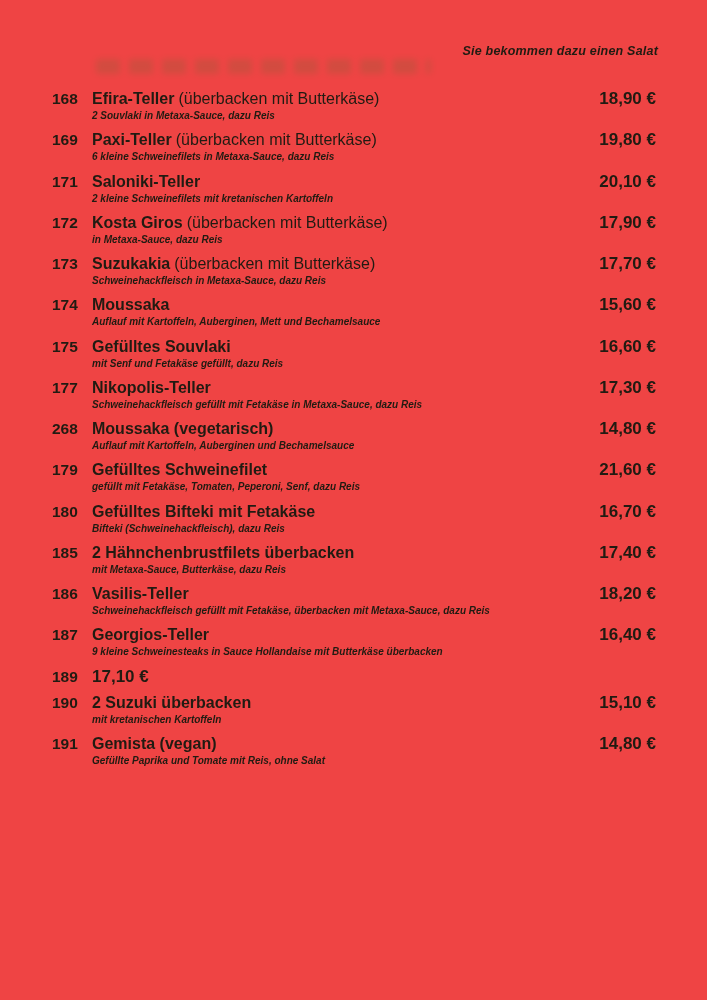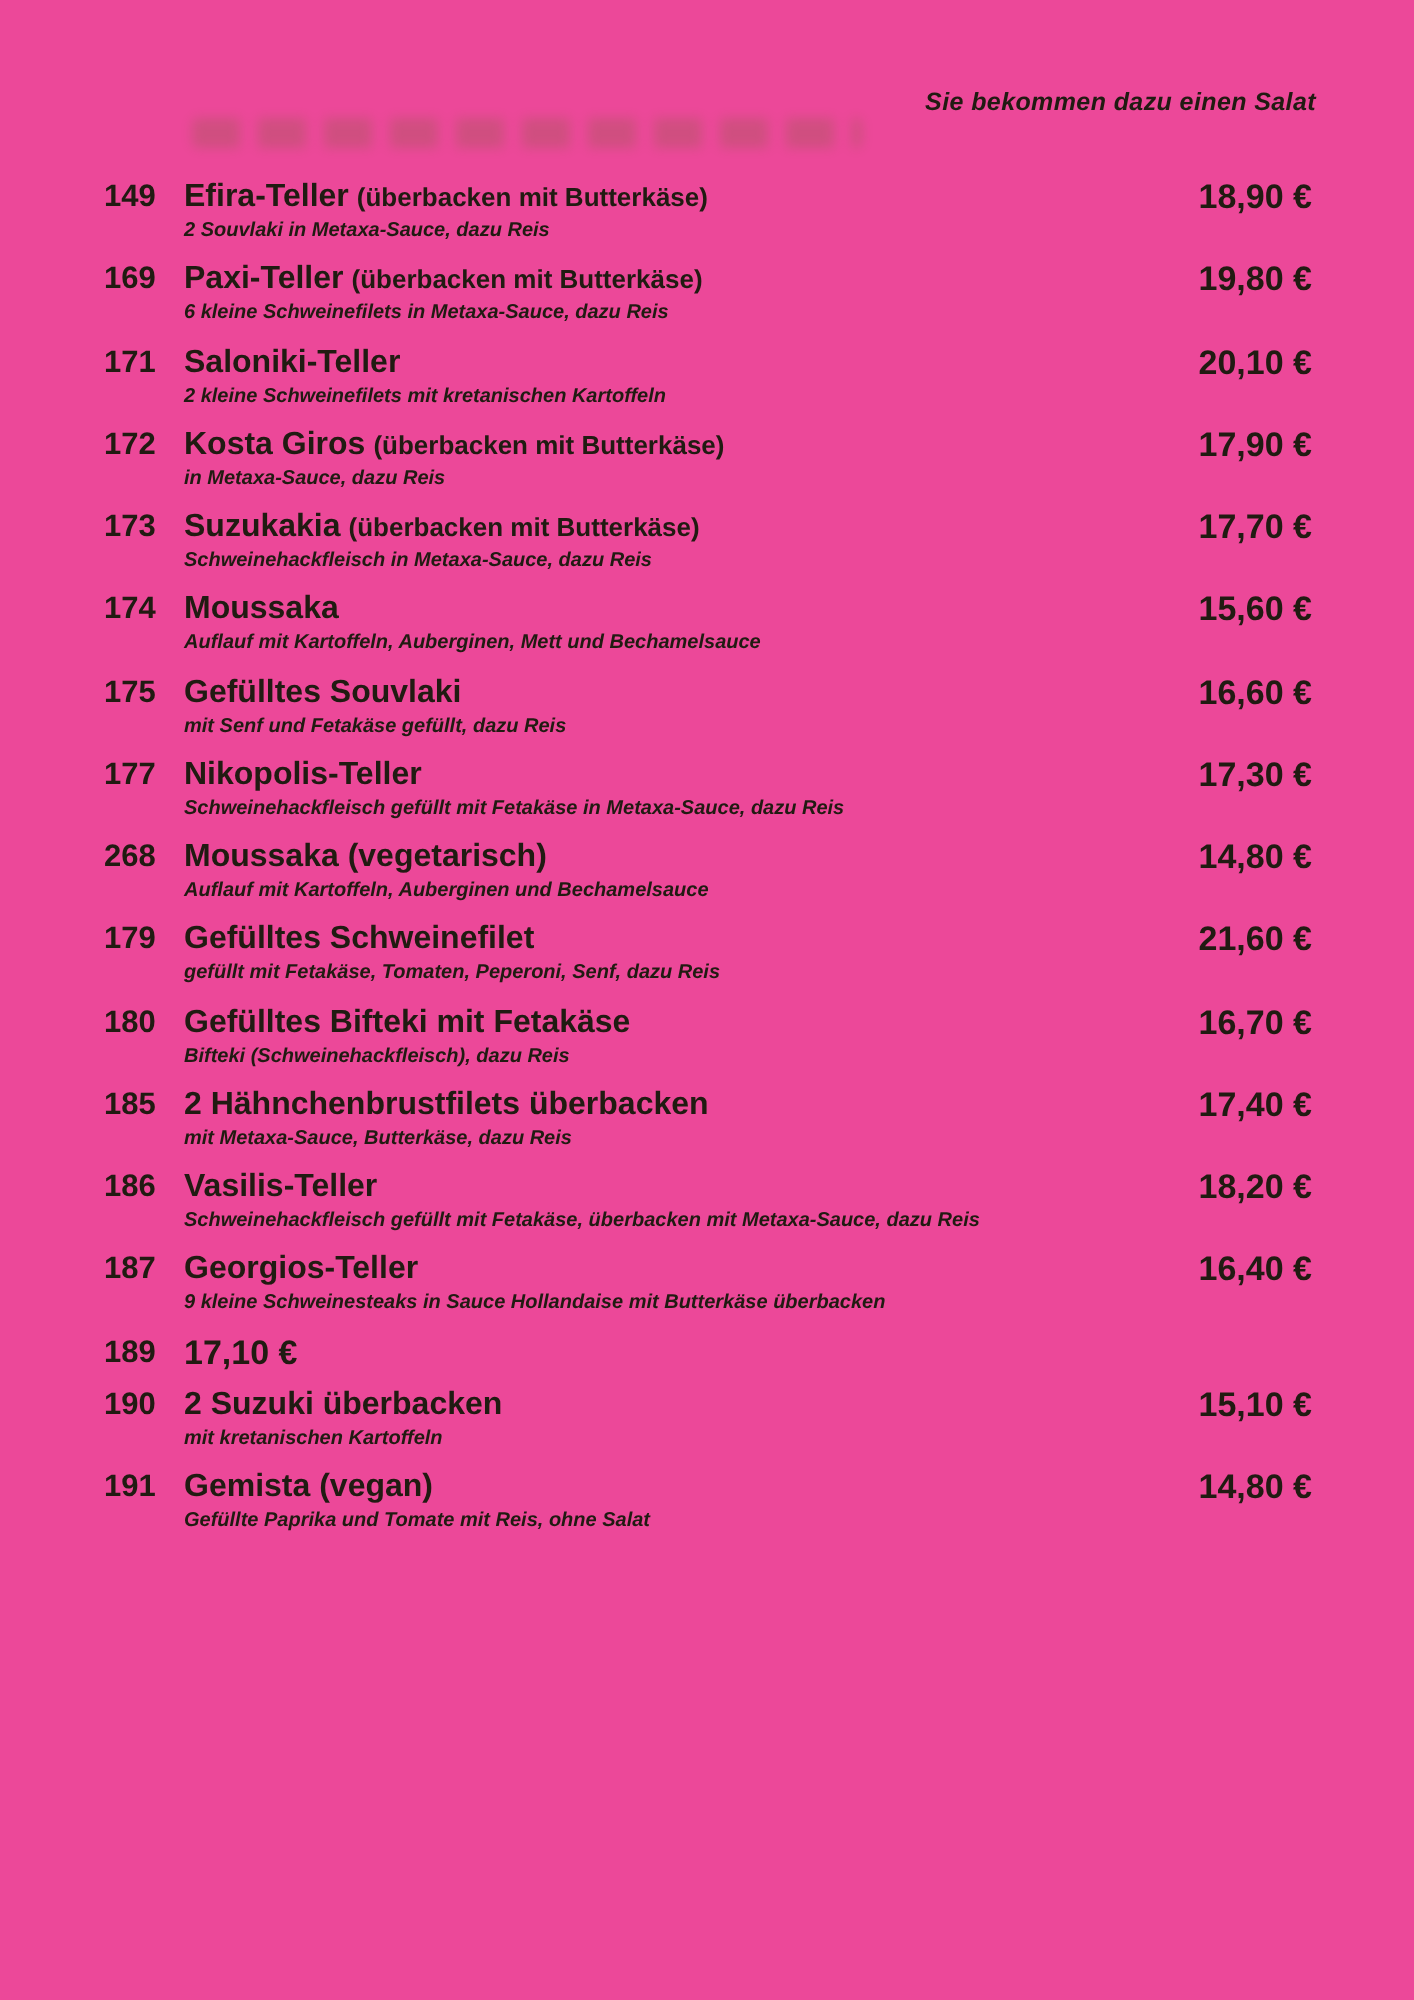--- a/index.html
+++ b/index.html
@@ -56,22 +56,22 @@
     flex: 1;
     min-width: 0;
     padding-right: 10px;
   }
   .title-line { line-height: 18px; }
   .title {
     font-size: 16px;
     font-weight: bold;
   }
   .suffix {
-    font-size: 13px;
-    font-weight: bold;
+    font-size: 16px;
+    font-weight: normal;
     margin-left: 4px;
     margin-top: 20px;
   }
   .suffix:empty { display: none; }
   .desc {
     font-size: 10px;
     font-weight: bold;
     font-style: italic;
     line-height: 14px;
     margin-top: 1px;
@@ -81,26 +81,26 @@
     font-size: 17px;
     font-weight: bold;
     line-height: 18px;
     white-space: nowrap;
     text-align: right;
   }
 </style>
 </head>
 <body>
 
-<div class="page" style="background: #ec4899; color: rgb(33, 27, 18);">
+<div class="page" style="background: #ef4444; color: rgb(33, 27, 18);">
   <div class="salad-note">Sie bekommen dazu einen Salat</div>
   <div class="smudge"></div>
   <div class="menu-list">
   <div class="item">
-    <div class="num">149</div>
+    <div class="num">168</div>
     <div class="mid">
       <div class="title-line">
         <span class="title">Efira-Teller</span><span class="suffix">(überbacken mit Butterkäse)</span>
       </div>
       <div class="desc">2 Souvlaki in Metaxa-Sauce, dazu Reis</div>
     </div>
     <div class="price">18,90 €</div>
   </div>
 
   <div class="item">

